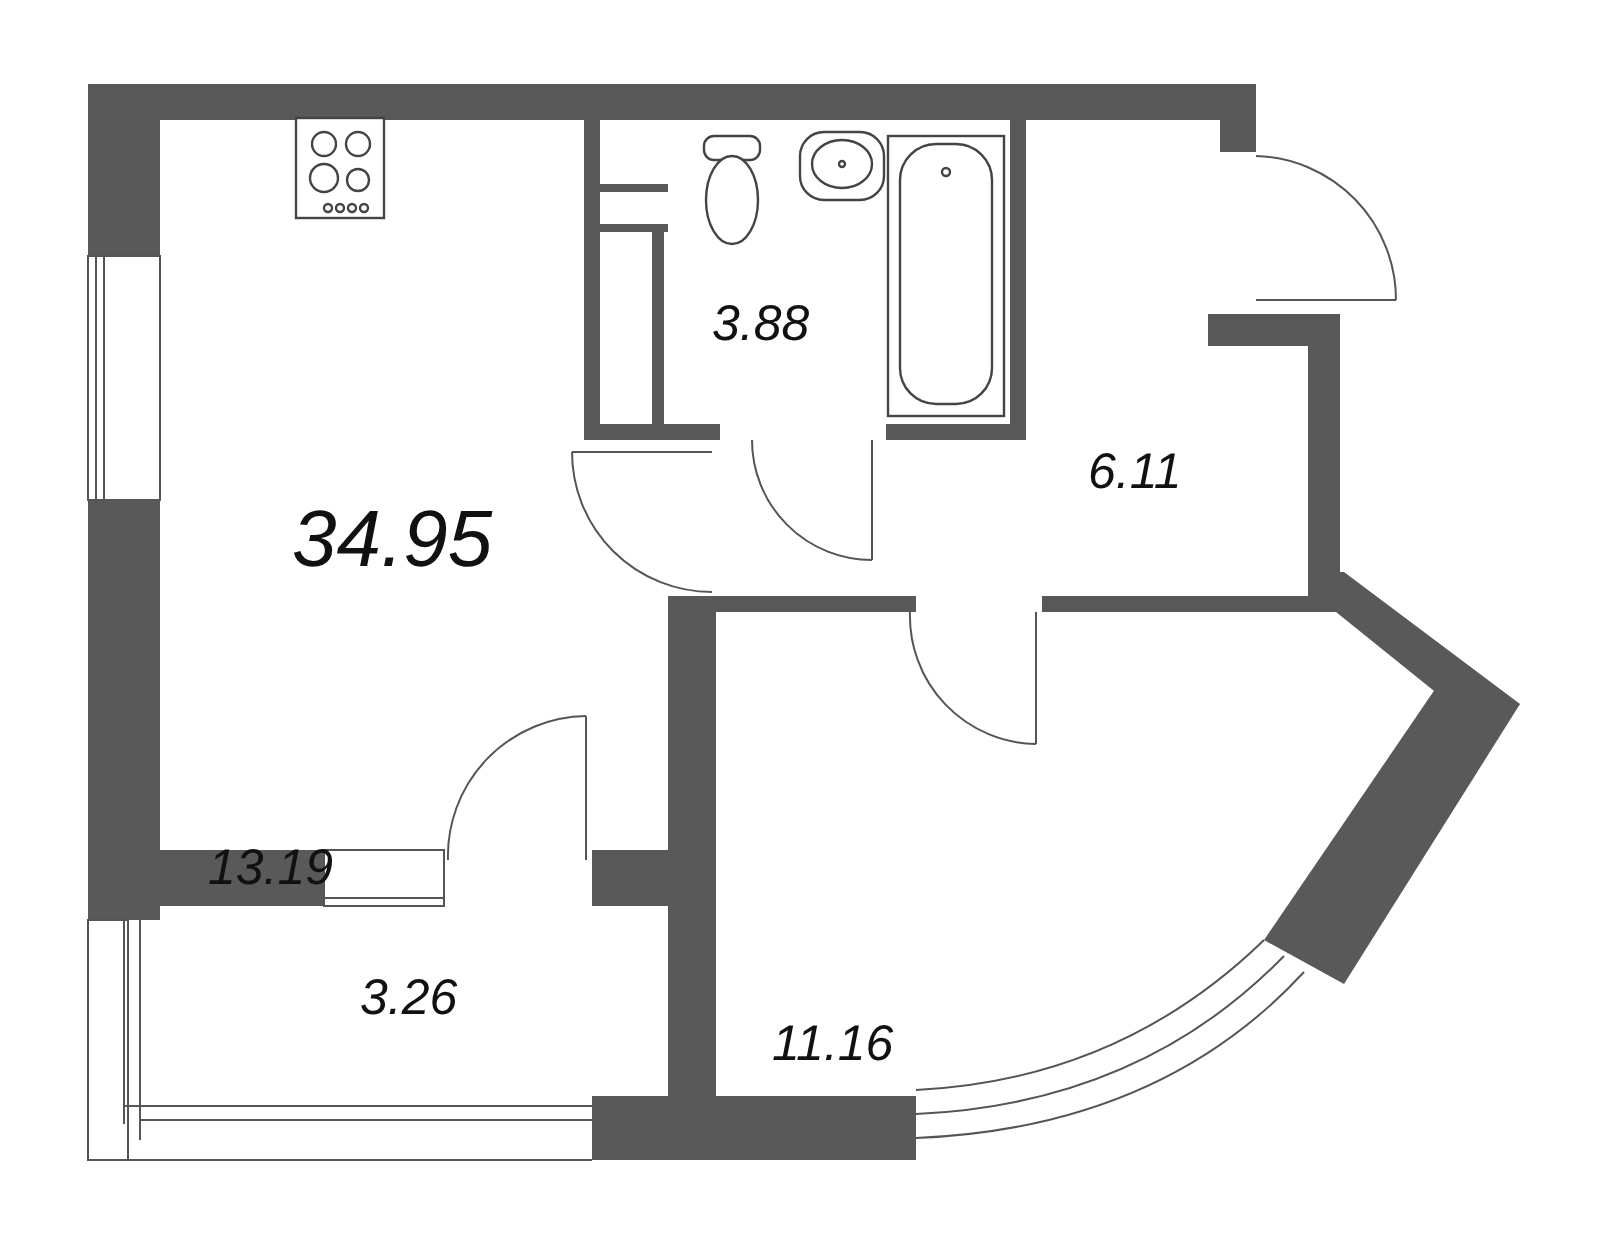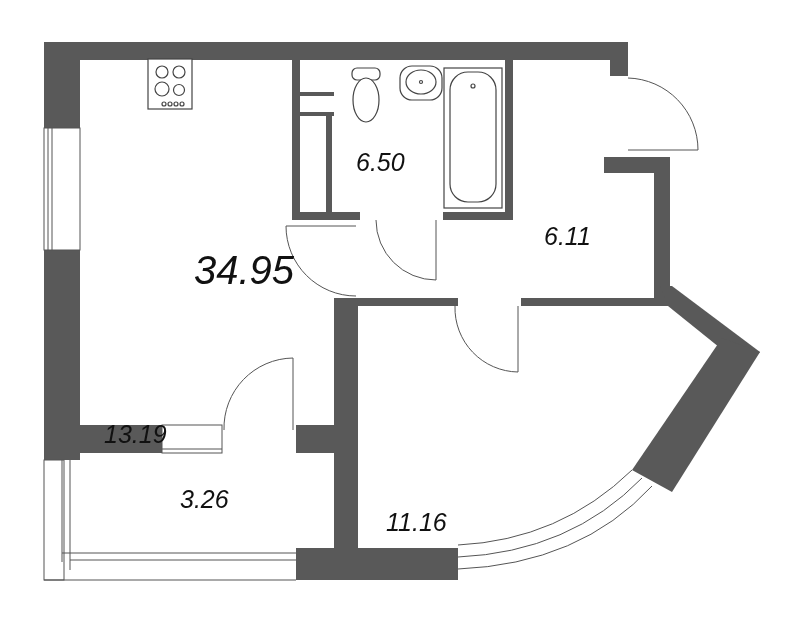--- a/index.html
+++ b/index.html
@@ -134,18 +134,18 @@
     <ellipse class="fixture" cx="421" cy="82" rx="15" ry="12"></ellipse>
     <circle class="fixture" cx="421" cy="82" r="1.5"></circle>
   </g>
   <g>
     <rect class="fixture" x="444" y="68" width="58" height="140"></rect>
     <rect class="fixture" x="450" y="72" width="46" height="130" rx="18"></rect>
     <circle class="fixture" cx="473" cy="86" r="2"></circle>
   </g>
 </svg>
 
-<div class="label total" style="left:146px; top:250px;margin-left:48px;">34.95</div>
+<div class="label total" style="left:146px; top:250px;">34.95</div>
 <div class="label room" style="left:104px; top:386px;margin-top:36px;">13.19</div>
-<div class="label room" style="left:356px; top:150px;">6.50</div>
+<div class="label room" style="left:356px; top:150px;">3.88</div>
 <div class="label room" style="left:544px; top:224px;text-align:right;">6.11</div>
 <div class="label room" style="left:386px; top:510px;">11.16</div>
 <div class="label room" style="left:180px; top:487px;">3.26</div>
 
 </body></html>

